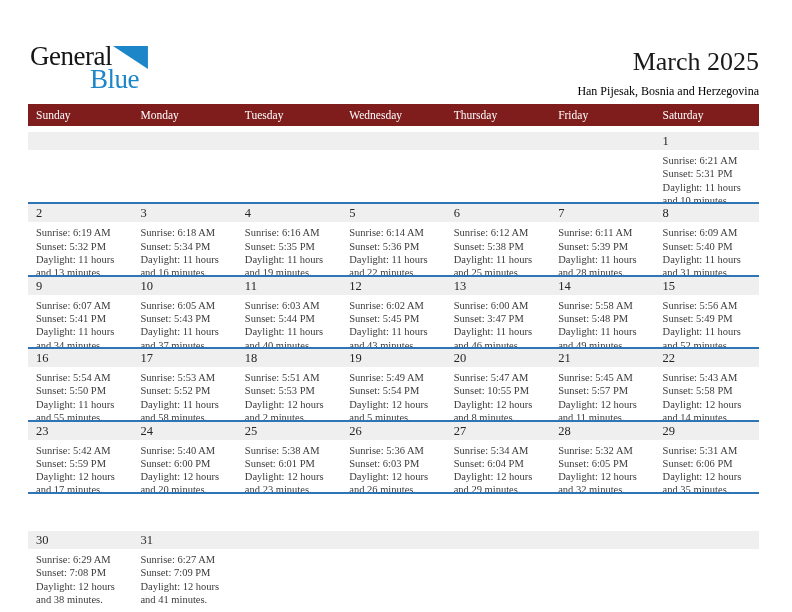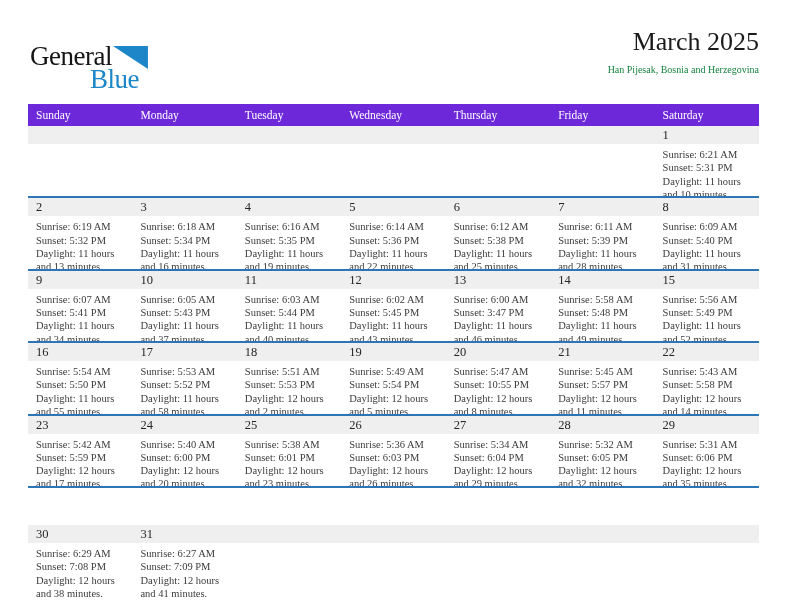--- a/index.html
+++ b/index.html
@@ -22,29 +22,29 @@
     display: inline-block; width: 35px; height: 23px; margin-left: 1px; margin-top: 4px;
     background: #1d86c8;
     clip-path: polygon(0 0, 100% 0, 100% 100%);
   }
   .logo-blue {
     font-size: 27px; color: #1d86c8; letter-spacing: -0.5px; line-height: 22px;
     text-align: right; padding-right: 9px; margin-top: -2px;
   }
 
   
-  .titleblock { position: absolute; right: 33px; top: 27px; text-align: right; }
+  .titleblock { position: absolute; right: 33px; top: 47px; text-align: right; }
   .title { font-size: 26px; color: #1a1a1a; line-height: 30px; }
-  .subtitle { font-size: 10px; color: #15803d; margin-top: 7px; }
+  .subtitle { font-size: 12px; color: #000000; margin-top: 7px; }
 
   
   .cal { position: absolute; left: 28px; top: 104px; width: 731px; }
   .weekhead {
     display: grid; grid-template-columns: repeat(7, 1fr);
-    background: #6d28d9; height: 22px; margin-bottom: 0;
+    background: #7f1d1d; height: 22px; margin-bottom: 6px;
   }
   .wh { color: #ffffff; font-size: 11.5px; line-height: 22px; padding-left: 8px; }
 
   .week {
     position: relative;
     display: grid; grid-template-columns: repeat(7, 1fr);
     height: 72.4px; box-sizing: border-box;
     border-bottom: 2px solid #2e75b6;
   }
   .week.last { border-bottom: none; margin-top: 37px; }

